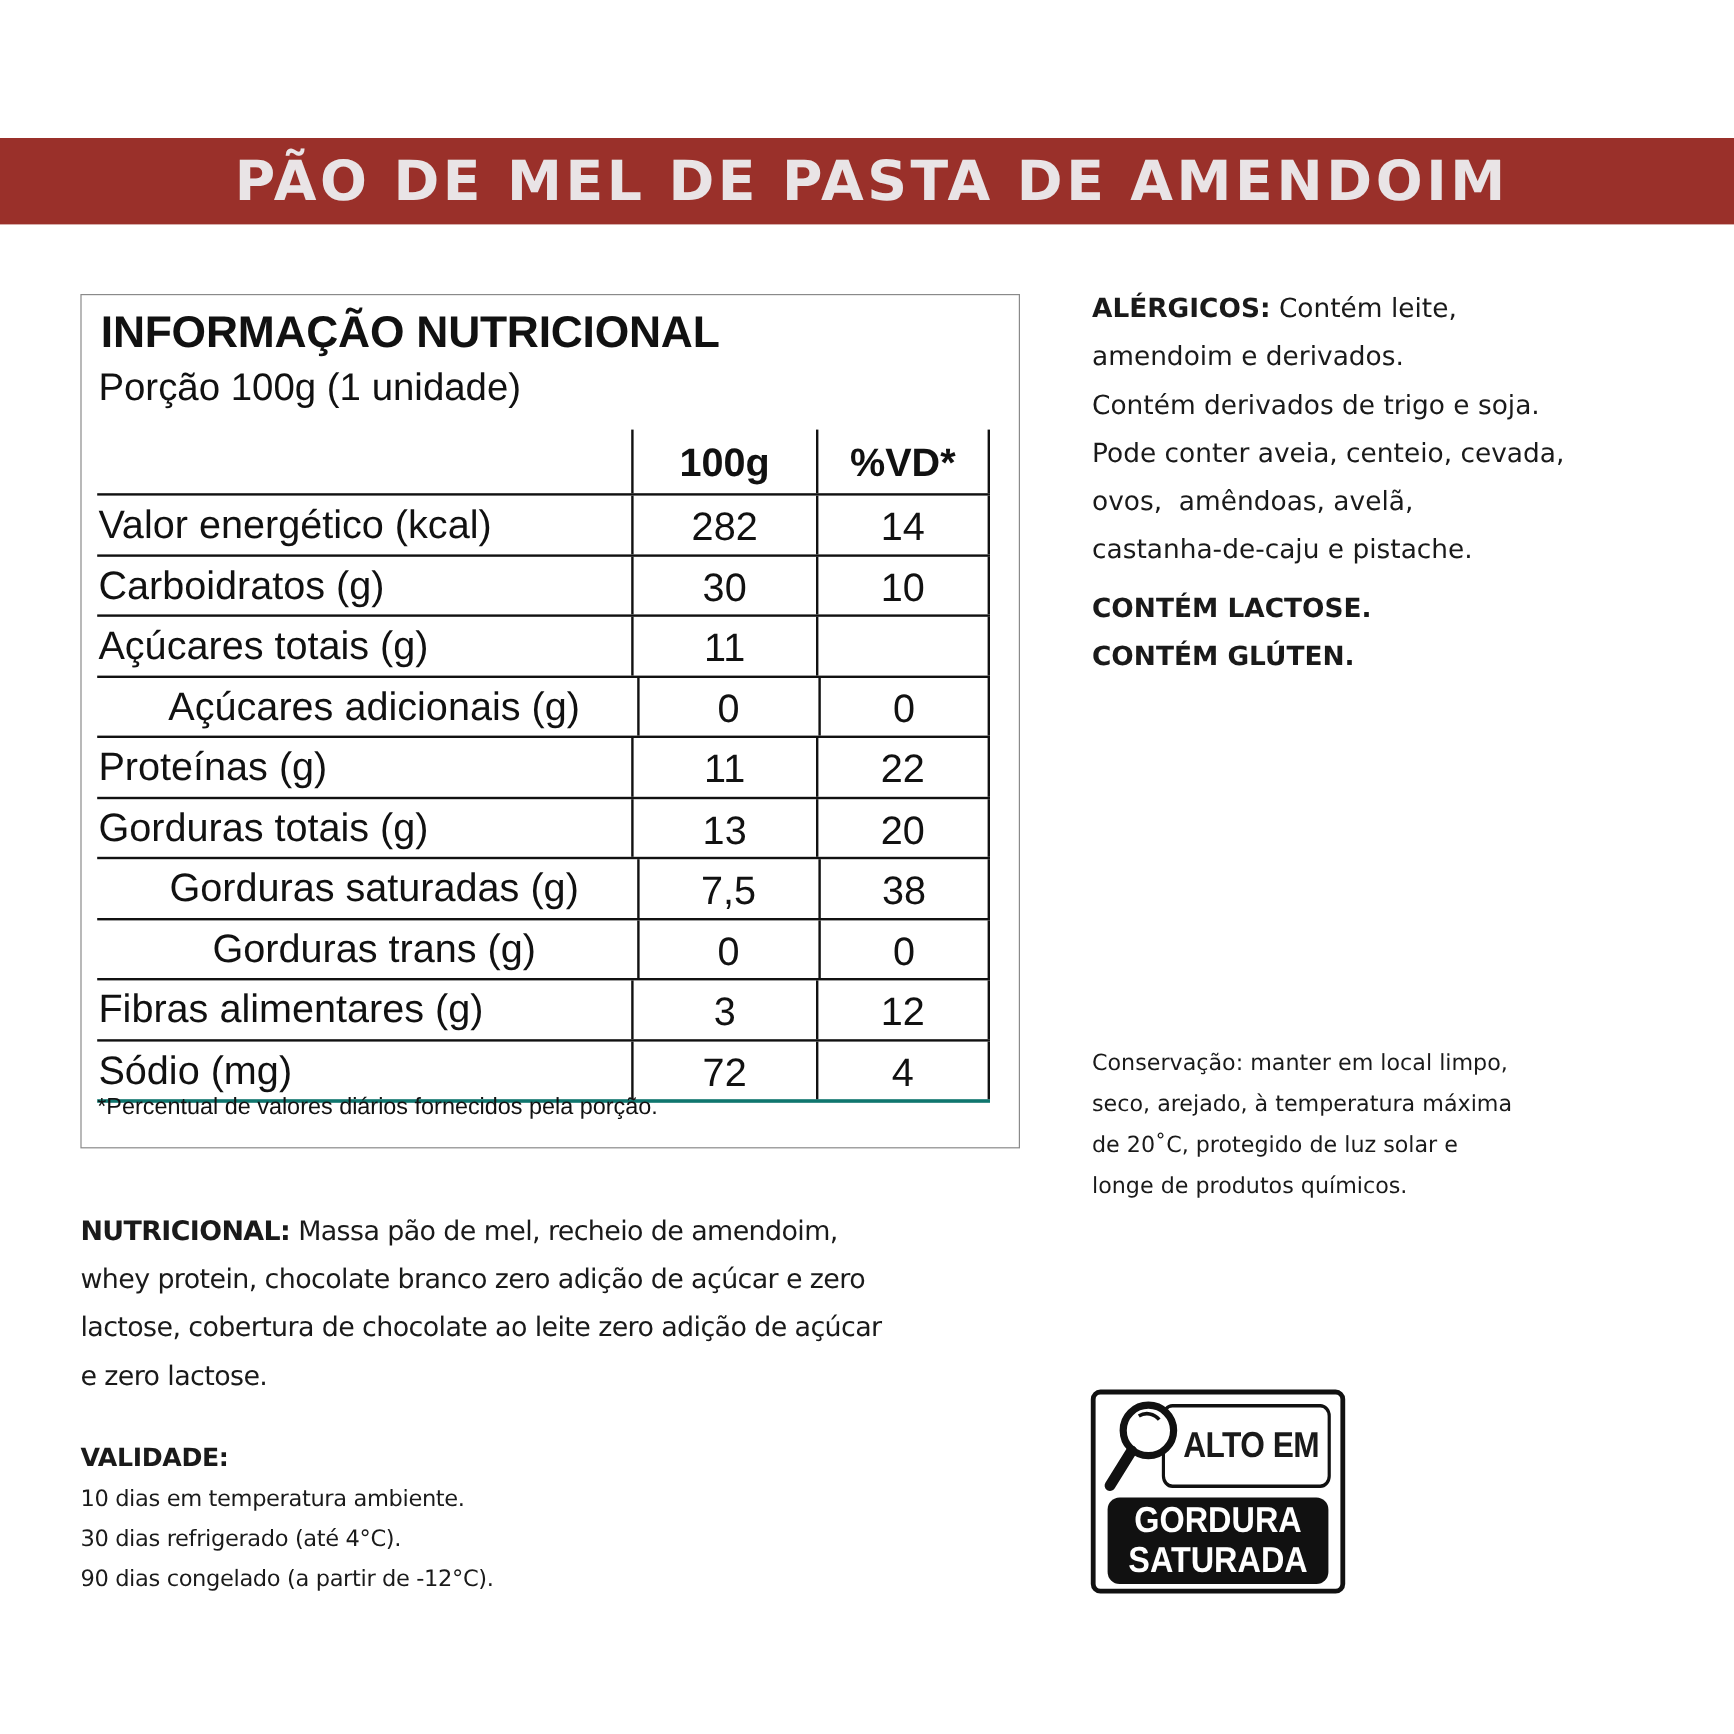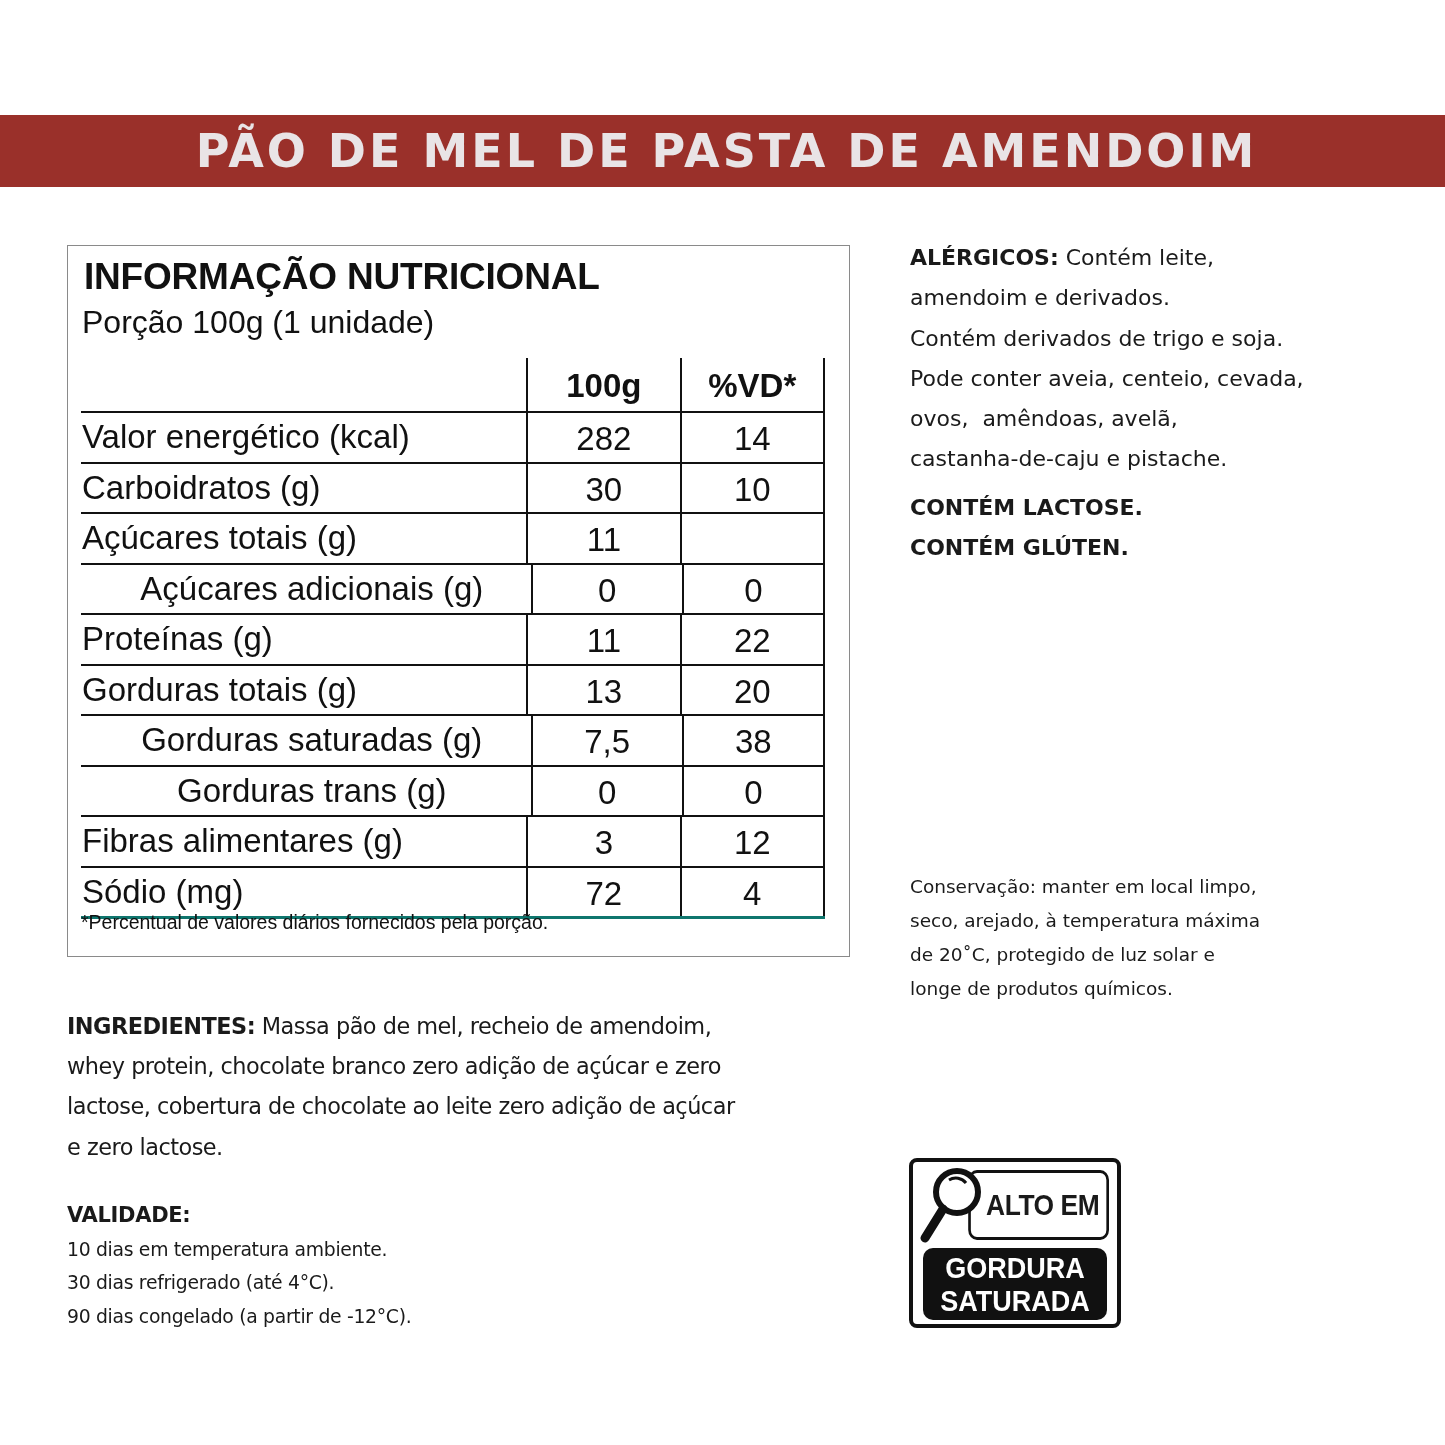--- a/index.html
+++ b/index.html
@@ -187,21 +187,21 @@
 </div>
 
 <div class="conserv">
   <div>Conservação: manter em local limpo,</div>
   <div>seco, arejado, à temperatura máxima</div>
   <div>de 20˚C, protegido de luz solar e</div>
   <div>longe de produtos químicos.</div>
 </div>
 
 <div class="ingredients">
-  <div><b>INGREDIENTES:</b><span> Massa pão de mel, recheio de amendoim,</span></div>
+  <div><b>NUTRICIONAL:</b><span> Massa pão de mel, recheio de amendoim,</span></div>
   <div>whey protein, chocolate branco zero adição de açúcar e zero</div>
   <div>lactose, cobertura de chocolate ao leite zero adição de açúcar</div>
   <div>e zero lactose.</div>
 </div>
 
 <div class="validity">
   <div class="v-title">VALIDADE:</div>
   <div>10 dias em temperatura ambiente.</div>
   <div>30 dias refrigerado (até 4°C).</div>
   <div>90 dias congelado (a partir de -12°C).</div>

